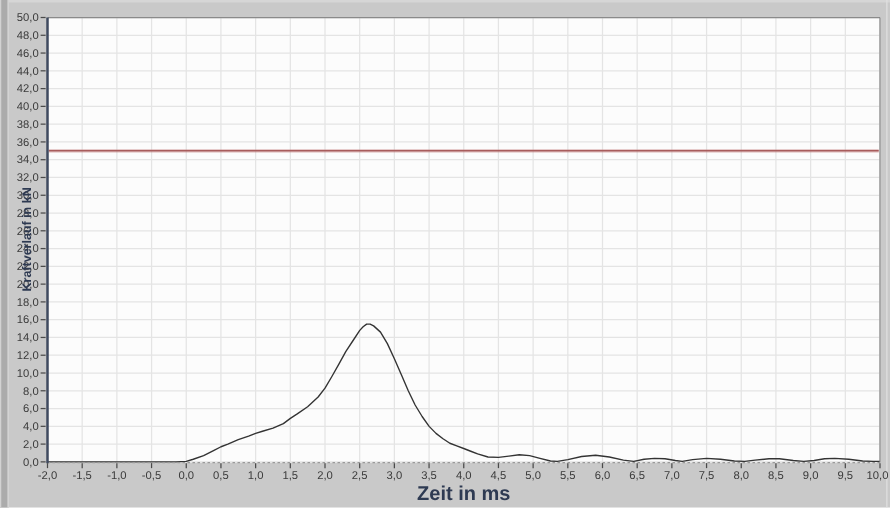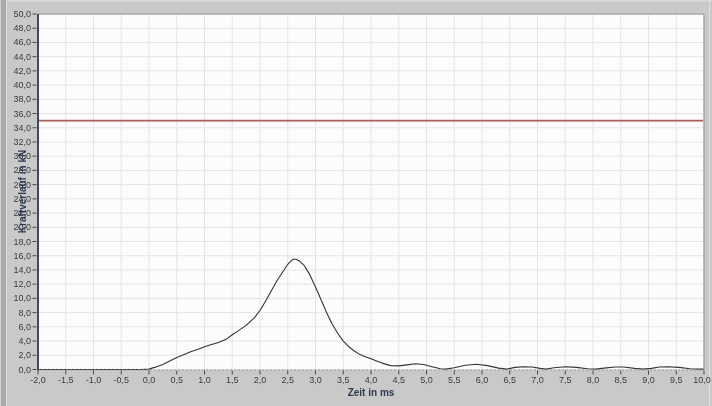--- a/index.html
+++ b/index.html
@@ -20,21 +20,21 @@
   .edge-right{position:absolute;right:2px;top:0;width:1px;height:406px;background:#e0e0e0;}
   svg.chart{position:absolute;left:0;top:0;overflow:visible;}
   .y-title{
     position:absolute;left:-33px;top:186px;width:110px;
     transform:rotate(-90deg);transform-origin:center center;
     font-size:10px;font-weight:bold;color:#2e3a52;text-align:center;
     white-space:nowrap;
   }
   .x-title{
     position:absolute;left:38px;top:387px;width:666px;
-    font-size:10px;font-weight:bold;color:#2e3a52;text-align:center;
+    font-size:16px;font-weight:bold;color:#2e3a52;text-align:center;
   }
 </style>
 </head>
 <body>
 
 <div class="chart-panel">
   <div class="edge-top"></div>
   <div class="edge-left"></div>
   <div class="edge-right"></div>
 

